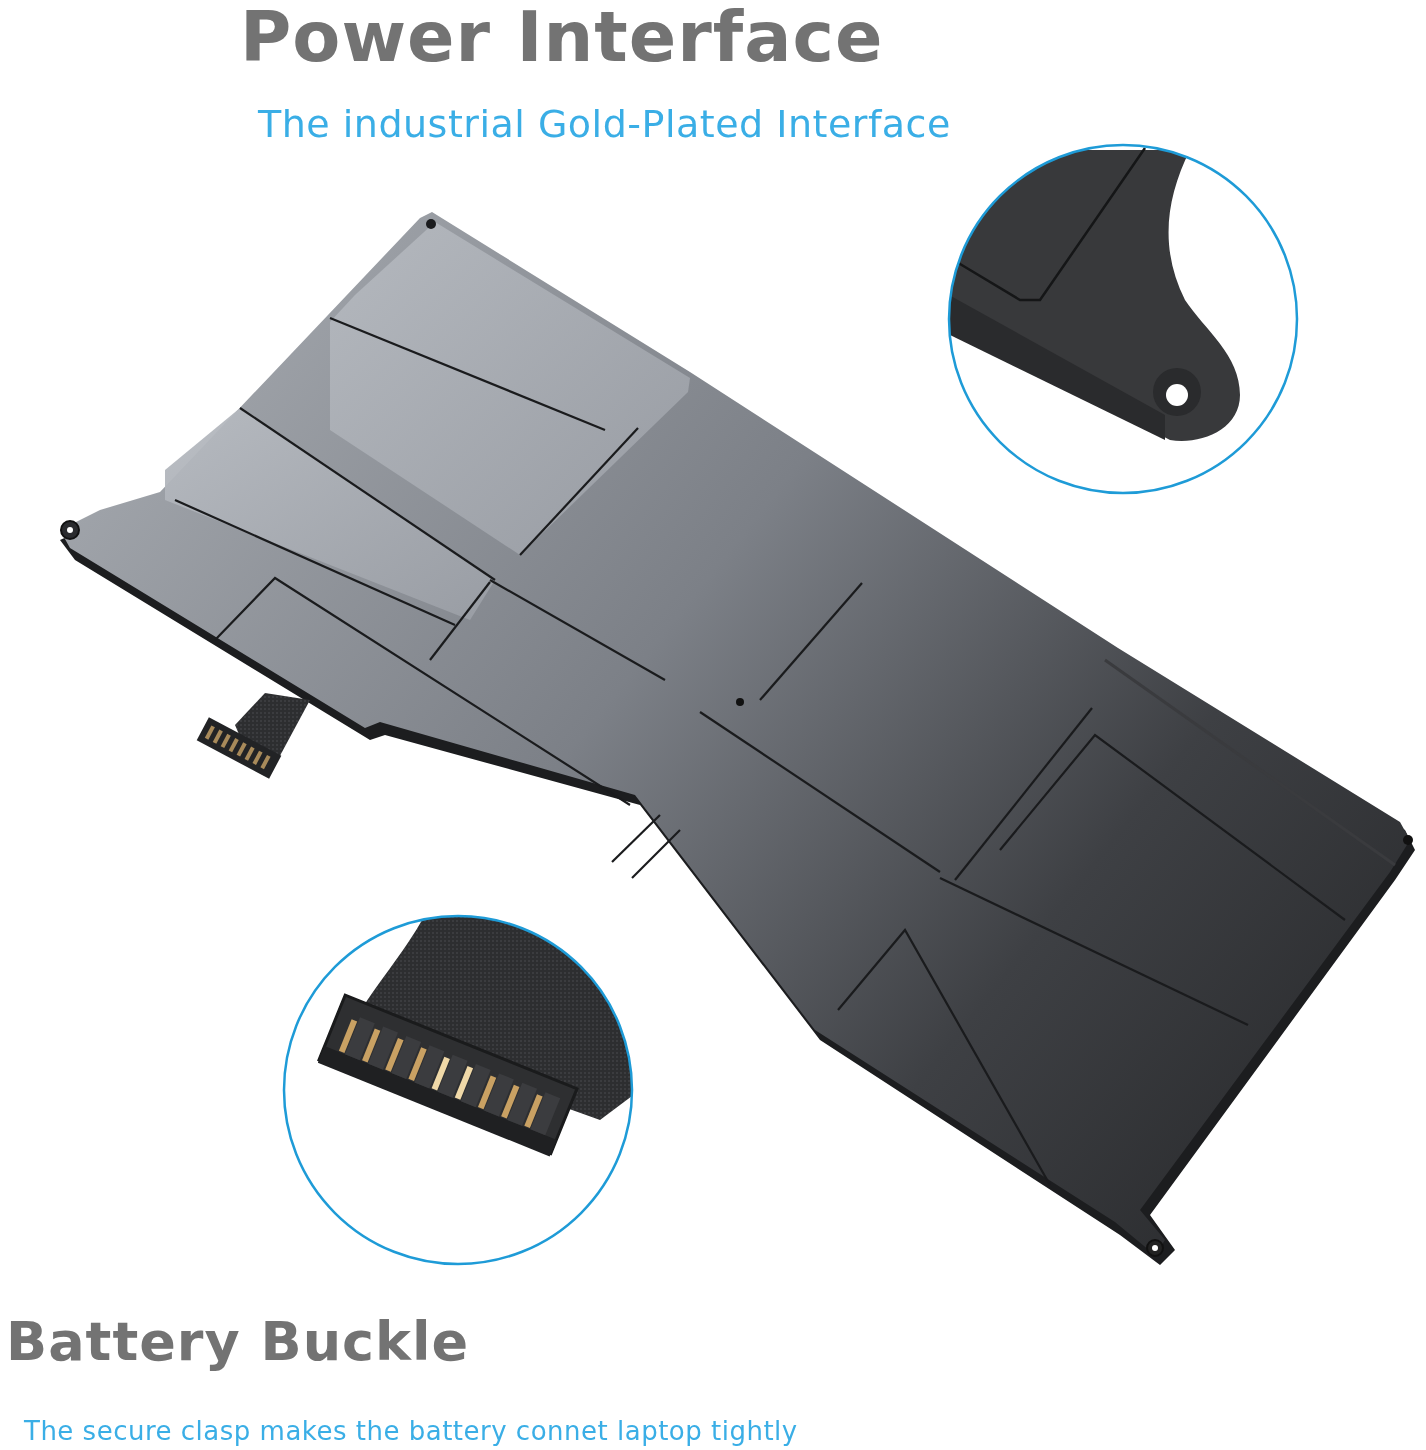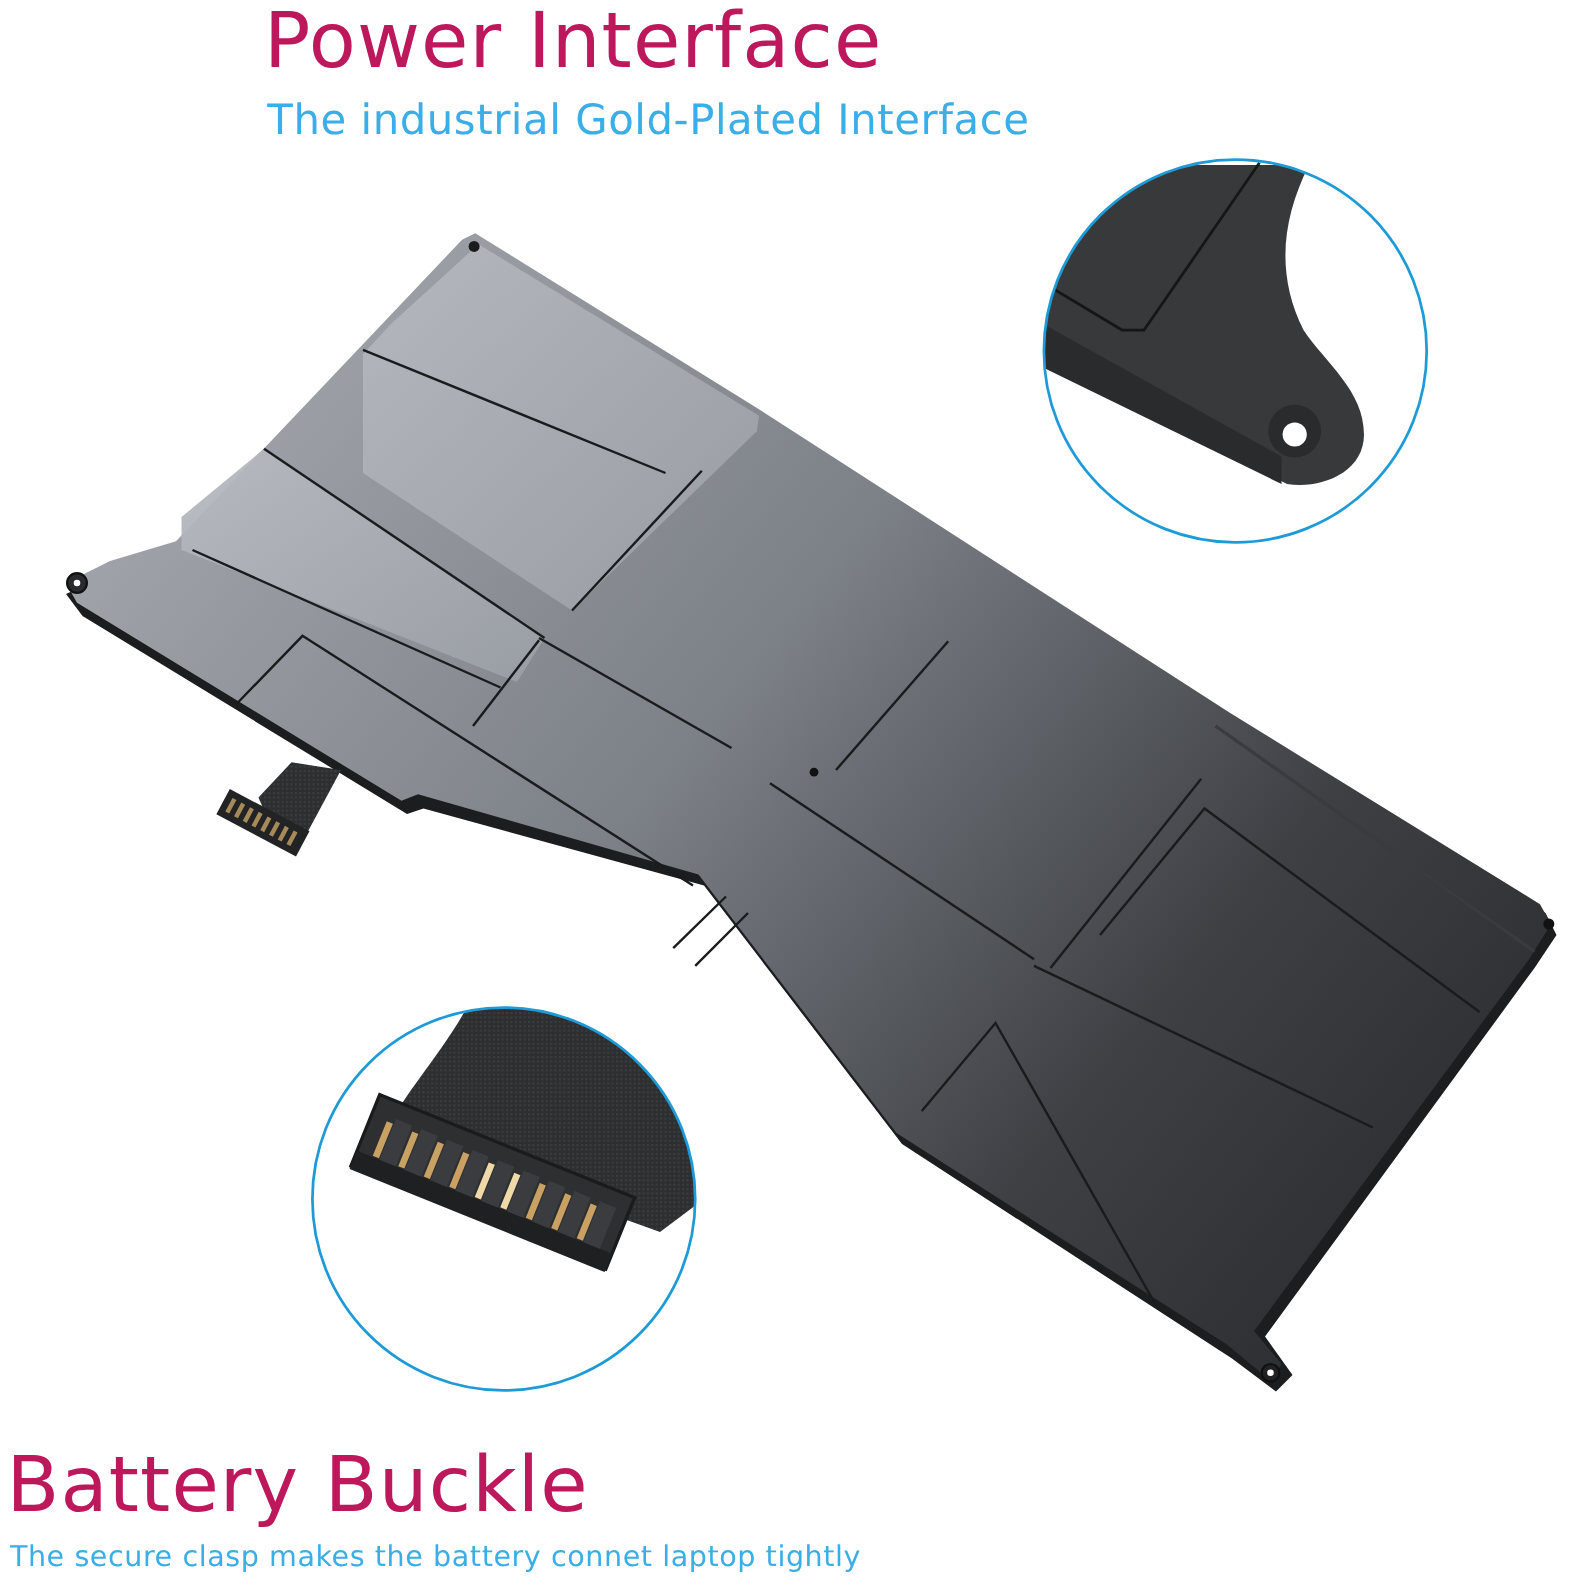--- a/index.html
+++ b/index.html
@@ -1,22 +1,22 @@
 <!DOCTYPE html>
 <html><head>
   <meta charset="utf-8">
   <style>
     html, body { margin: 0; padding: 0; background: #ffffff; }
     body { width: 1426px; height: 1450px; position: relative; overflow: hidden;
            font-family: "DejaVu Sans", "Liberation Sans", sans-serif; }
-    .heading { position: absolute; color: #be185d; font-weight: 400; letter-spacing: 1px; line-height: 1; margin: 0; }
-    .sub { position: absolute; color: #3aaee6; line-height: 1.2; margin: 1px; letter-spacing: 0.5px; }
+    .heading { position: absolute; color: #737373; font-weight: 700; letter-spacing: 1px; line-height: 1; margin: 0; }
+    .sub { position: absolute; color: #3aaee6; line-height: 1.2; margin: 16px; letter-spacing: 0.5px; }
     #h-power { left: 240px; top: 2px; font-size: 70px; }
     #s-power { left: 242px; top: 86px; font-size: 38px; }
-    #h-buckle { left: 6px; top: 1315px; font-size: 70px; }
+    #h-buckle { left: 6px; top: 1315px; font-size: 54px; }
     #s-buckle { left: 8px; top: 1400px; font-size: 26px; }
     svg.art { position: absolute; left: 0; top: 0; }
   </style>
 </head>
 <body>
 
 <svg class="art" width="1426" height="1450" viewBox="0 0 1426 1450">
   <defs>
     <linearGradient id="bodyGrad" x1="150" y1="250" x2="1400" y2="1250" gradientUnits="userSpaceOnUse">
       <stop offset="0" stop-color="#a6aab0"></stop>

